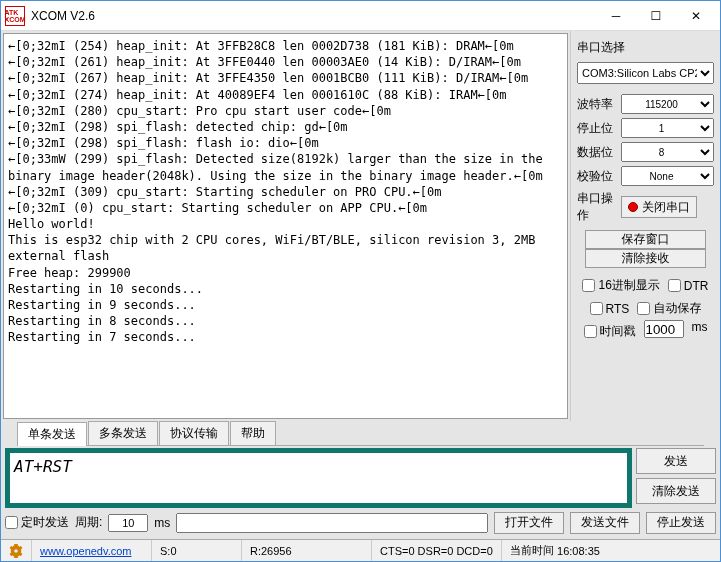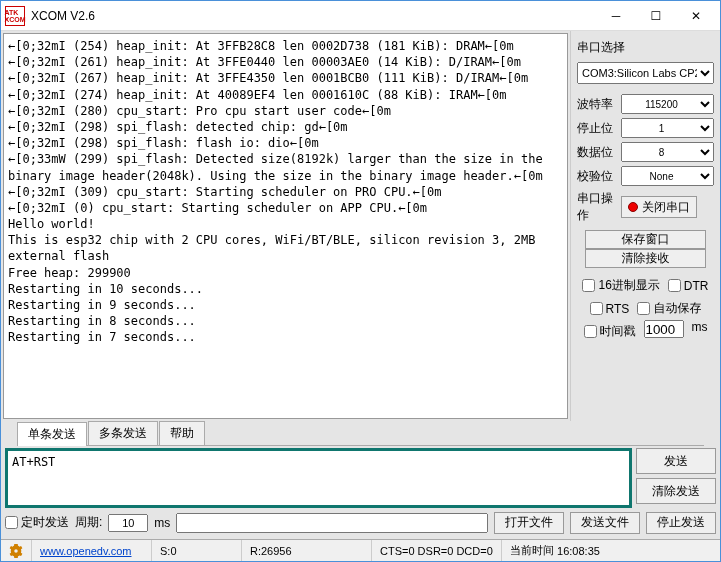--- a/index.html
+++ b/index.html
@@ -25,21 +25,21 @@
 .btn { flex: 1; border: 1px solid #999; background: #efefef; height: 22px; font-size: 12px; cursor: pointer; }
 .chk { display: flex; align-items: center; gap: 3px; margin: 3px 0; font-size: 12px; }
 .chk input { margin: 0; }
 .chkrow { display: flex; gap: 8px; justify-content: center; }
 
 .tabs { display: flex; border-bottom: 1px solid #aaa; margin: 0 16px; }
 .tab { padding: 3px 10px; border: 1px solid #aaa; border-bottom: none; background: #f0f0f0; cursor: pointer; font-size: 12px; margin-right: 1px; }
 .tab.active { background: #fff; position: relative; top: 1px; }
 
 .send-area { display: flex; margin: 2px 4px; gap: 4px; }
-.send-input { flex: 1; height: 60px; border: 3px solid #0f766e; padding: 4px; font-family: monospace; font-size: 12px; resize: none; }
+.send-input { flex: 1; height: 60px; border: 5px solid #0f766e; padding: 4px; font-family: monospace; font-size: 16px; resize: none; font-style: italic; }
 .send-btns { width: 80px; display: flex; flex-direction: column; gap: 4px; }
 .send-btns button { height: 26px; border: 1px solid #999; background: #efefef; cursor: pointer; font-size: 12px; }
 
 .options { margin: 2px 4px; }
 .optrow { display: flex; align-items: center; gap: 6px; margin: 3px 0; font-size: 12px; }
 .optrow input[type=text] { width: 40px; height: 18px; font-size: 11px; text-align: center; }
 .progress { flex: 1; height: 14px; border: 1px solid #999; background: #fff; }
 .optbtn { border: 1px solid #999; background: #efefef; height: 22px; padding: 0 10px; cursor: pointer; font-size: 12px; }
 .promo { color: #0044cc; font-size: 12px; }
 .promo .hot { color: #0044cc; }
@@ -138,20 +138,21 @@
           </label>
         <input type="text" style="width: 40px; height: 18px;" value="1000">
         <span>ms</span>
       </div>
     </div>
   </div>
 
   <div class="tabs">
     <div class="tab active">单条发送</div>
     <div class="tab">多条发送</div>
+    <div class="tab">协议传输</div>
     <div class="tab">帮助</div>
   </div>
 
   <div class="send-area">
     <textarea class="send-input" style="">AT+RST</textarea>
     <div class="send-btns">
       <button>发送</button>
       <button>清除发送</button>
     </div>
   </div>

